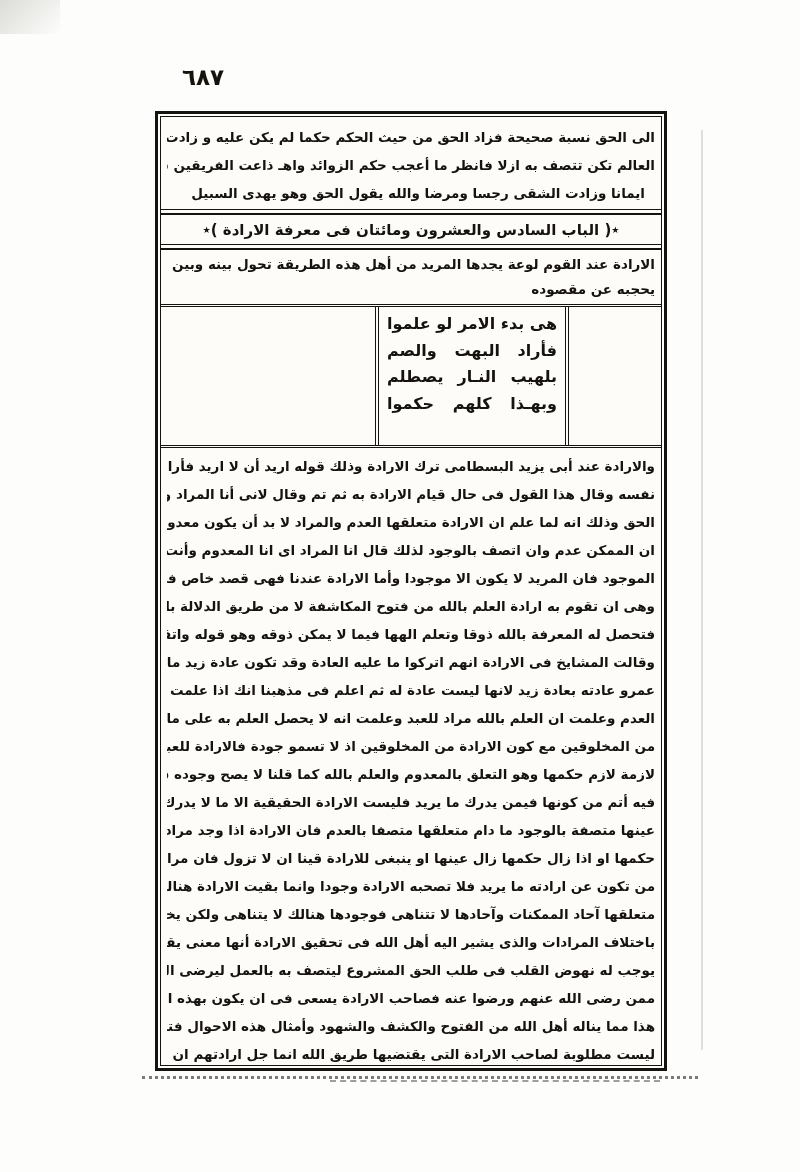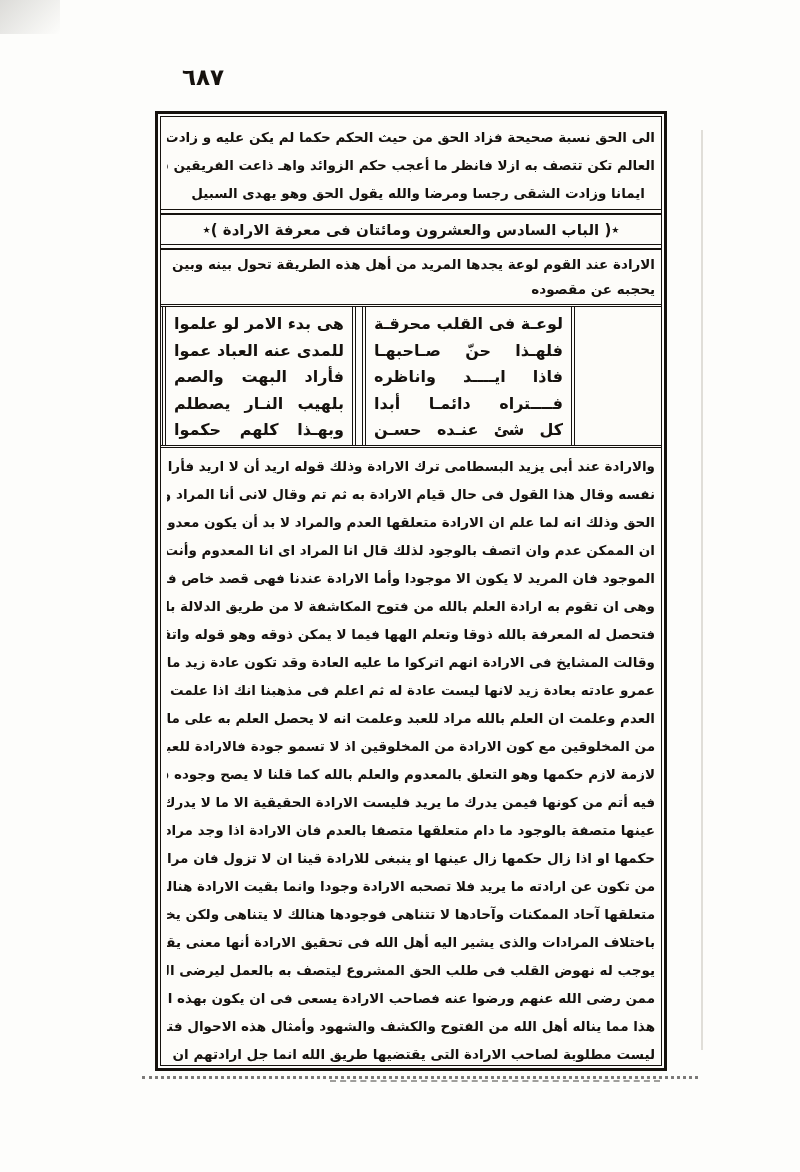--- a/index.html
+++ b/index.html
@@ -109,31 +109,23 @@
 
     <div class="hr2"></div>
 
     <div class="intro-block">
       <div class="txt just intro-line">الارادة عند القوم لوعة يجدها المريد من أهل هذه الطريقة تحول بينه وبين ما كان عليه مما</div>
       <div class="txt intro-line short">يحجبه عن مقصوده</div>
     </div>
 
     <div class="poem-band">
       <div class="poem-spacer-right"></div>
-      <div class="poem-col right">
-        <div class="poem-line">لوعـة فى القلب محرقـة</div>
-        <div class="poem-line">فلهـذا حنّ صـاحبهـا</div>
-        <div class="poem-line">فاذا ايــــد واناظره</div>
-        <div class="poem-line">فــــتراه دائمـا أبدا</div>
-        <div class="poem-line">كل شئ عنـده حسـن</div>
-      </div>
       <div class="poem-gap"></div>
       <div class="poem-col left">
         <div class="poem-line">هى بدء الامر لو علموا</div>
-        <div class="poem-line">للمدى عنه العباد عموا</div>
         <div class="poem-line">فأراد البهت والصم</div>
         <div class="poem-line">بلهيب النـار يصطلم</div>
         <div class="poem-line">وبهـذا كلهم حكموا</div>
       </div>
       <div class="poem-spacer-left"></div>
     </div>
 
     <div class="body-block">
       <div class="txt just body-line">والارادة عند أبى يزيد البسطامى ترك الارادة وذلك قوله اريد أن لا اريد فأراد محو ارادته عن</div>
       <div class="txt just body-line">نفسه وقال هذا القول فى حال قيام الارادة به ثم تم وقال لانى أنا المراد وأنت المريد يخاطب</div>

